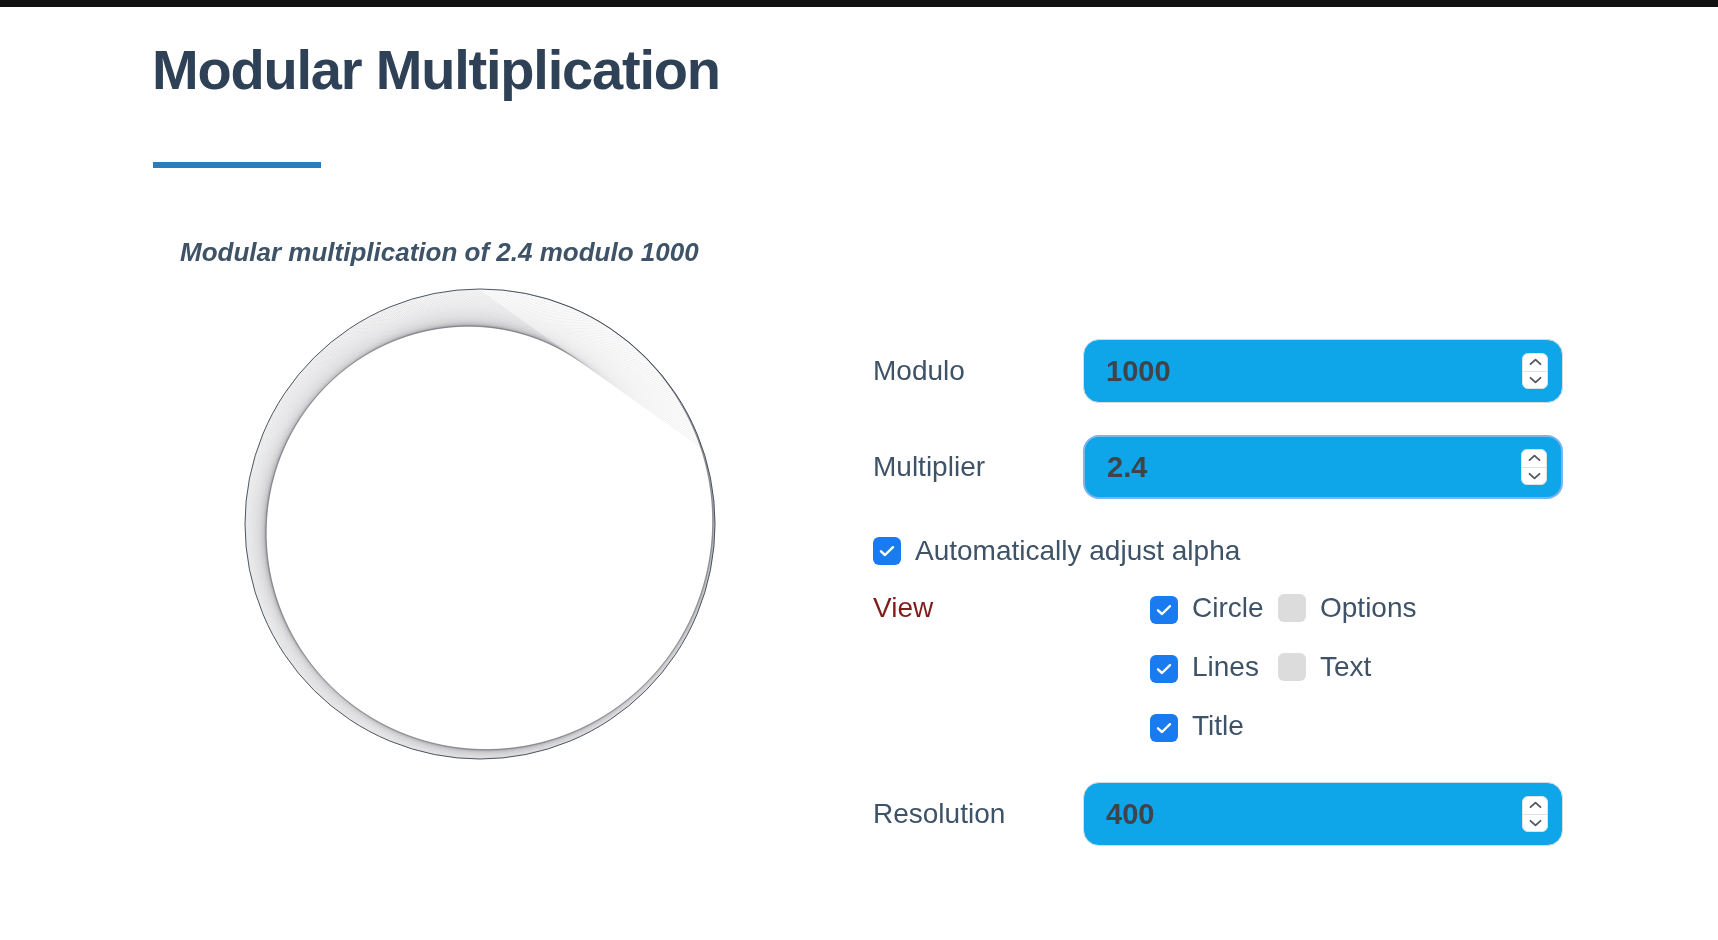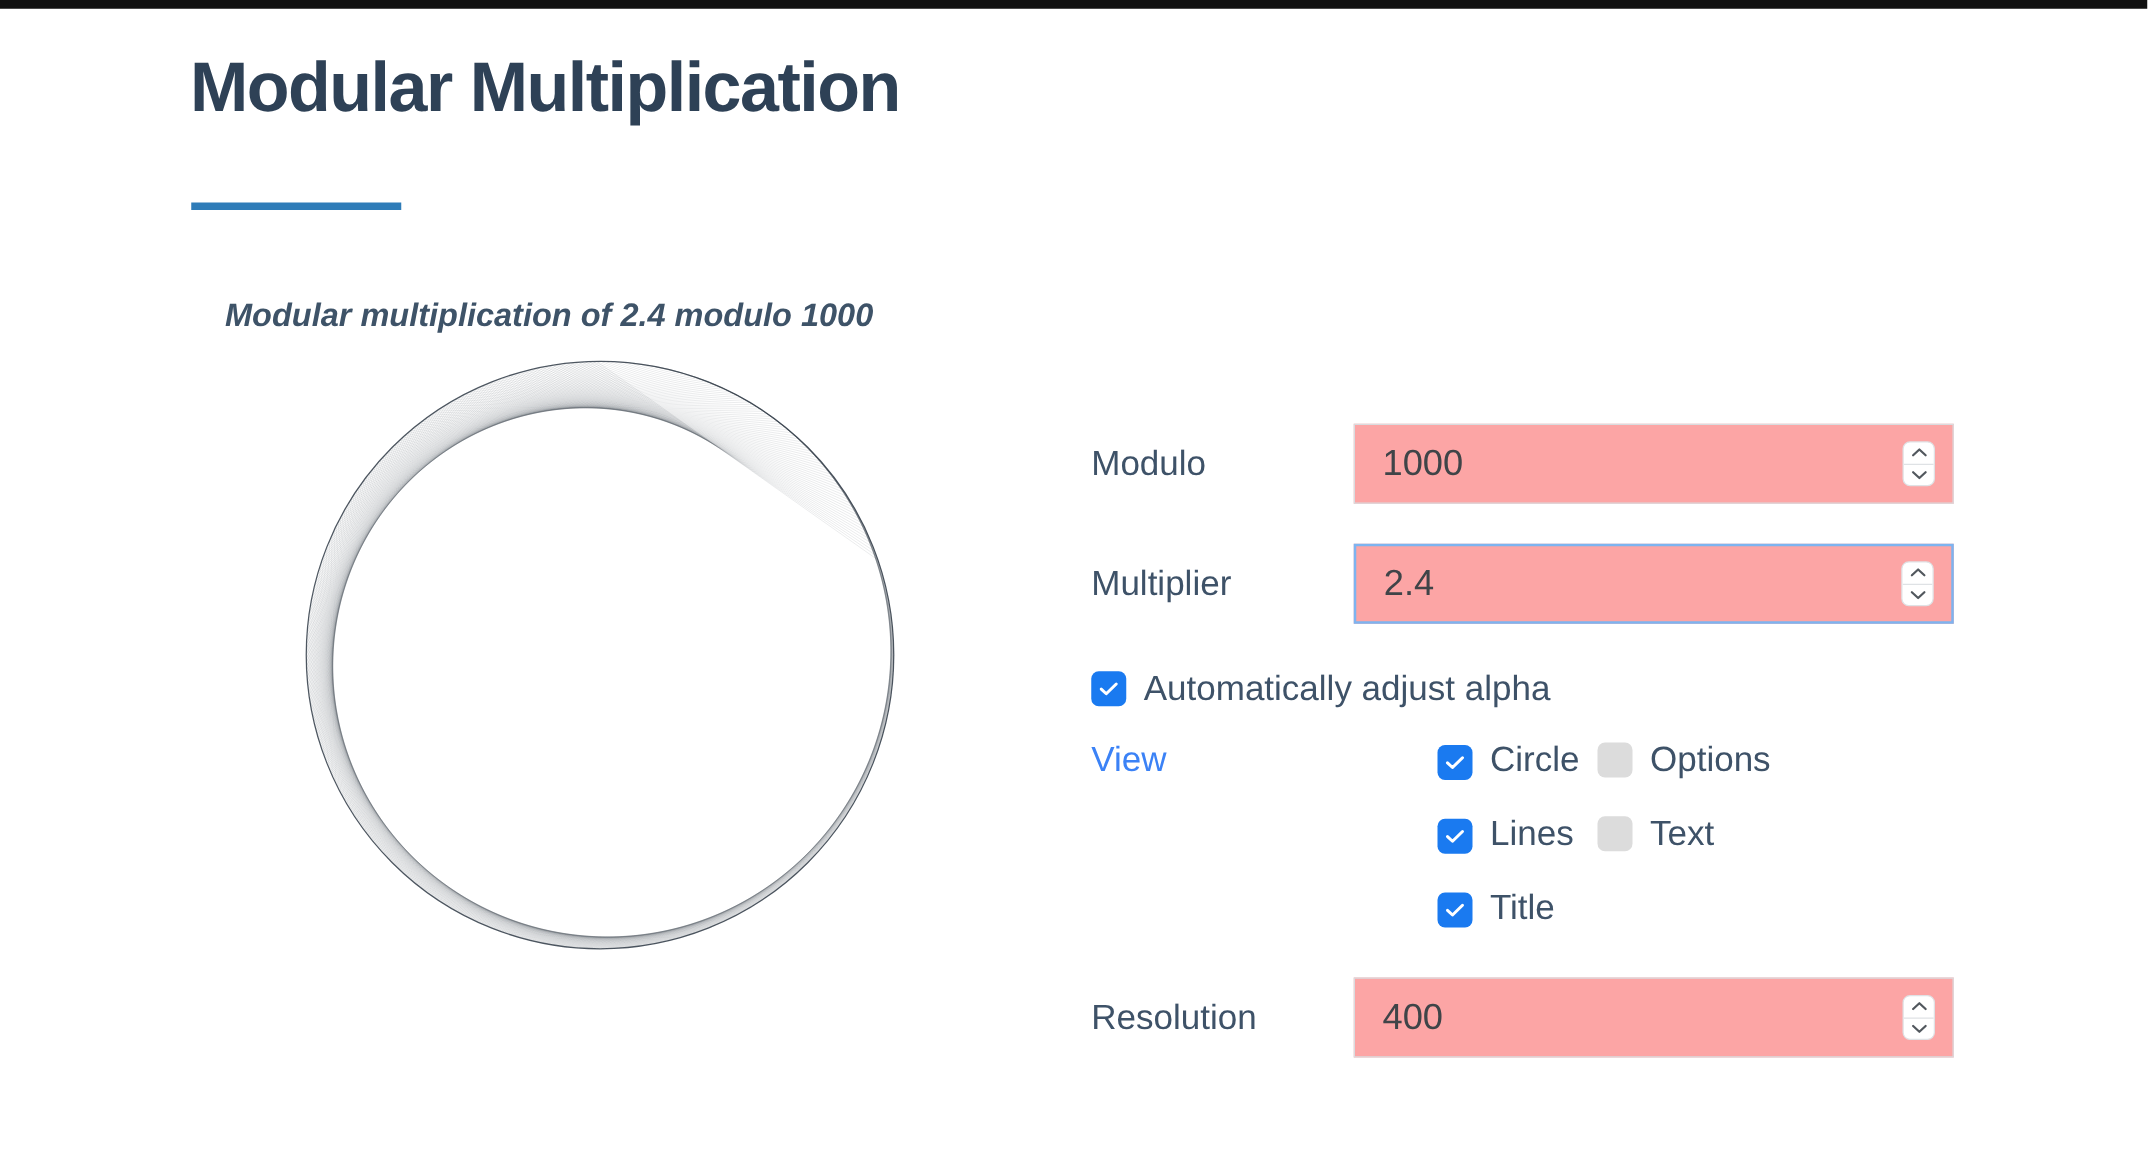--- a/index.html
+++ b/index.html
@@ -107,24 +107,25 @@
     font-size: 28px;
     color: #3e5268;
     white-space: nowrap;
   }
   .number-input {
     position: relative;
     width: 480px;
     height: 64px;
     box-sizing: border-box;
     border: 1px solid #d9dcdf;
-    border-radius: 0;
-    background: #fca5a5;
-    display: flex;
-    align-items: center;
+    border-radius: 16px;
+    background: #0ea5e9;
+    display: flex;
+    align-items: center;
+    font-weight: bold;
   }
   .number-input.focused {
     border: 2px solid #7db4f0;
   }
   .number-value {
     padding-left: 22px;
     font-size: 29px;
     color: #3f4448;
     line-height: 1;
   }
@@ -177,21 +178,21 @@
   .cb-label {
     margin-left: 14px;
     font-size: 28px;
     color: #3e5268;
     white-space: nowrap;
   }
   .view-label {
     position: absolute;
     left: 0;
     font-size: 28px;
-    color: #3b82f6;
+    color: #7f1d1d;
     white-space: nowrap;
   }
   .view-col-a { position: absolute; left: 232px; display: flex; align-items: flex-end; margin-left: 45px; }
   .view-col-b { position: absolute; left: 405px; display: flex; align-items: center; }
 </style>
 </head>
 <body>
 
 <div class="topbar"></div>
 

